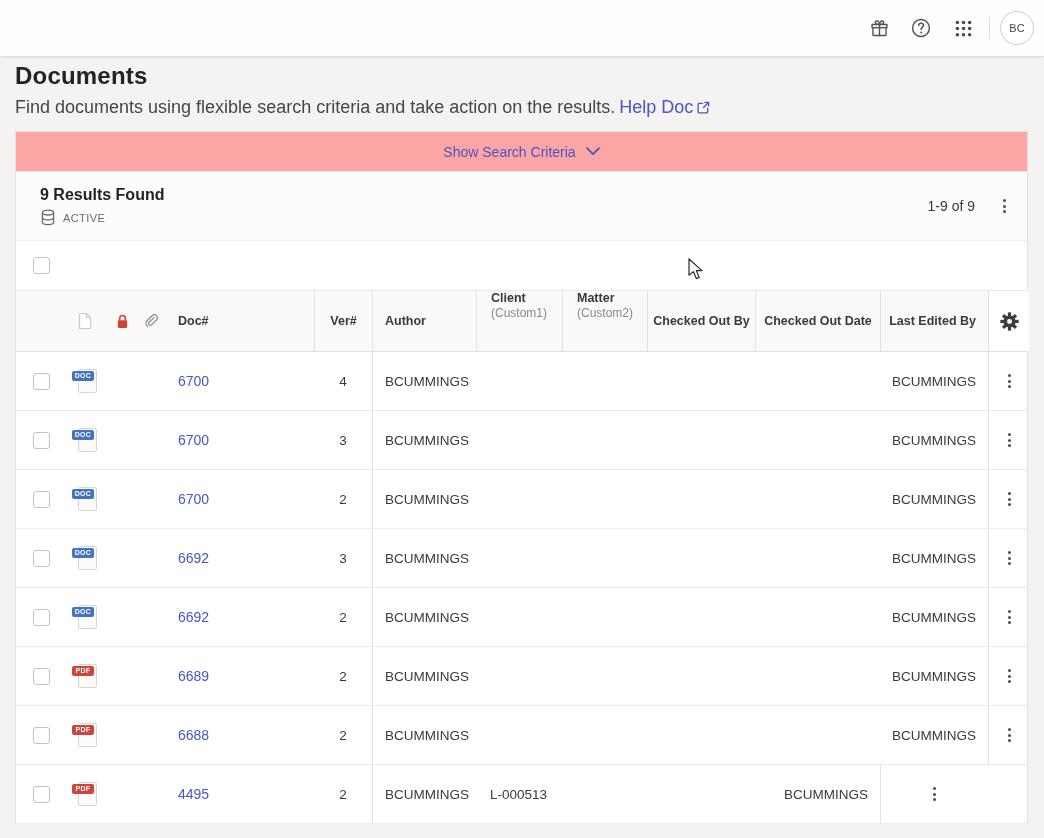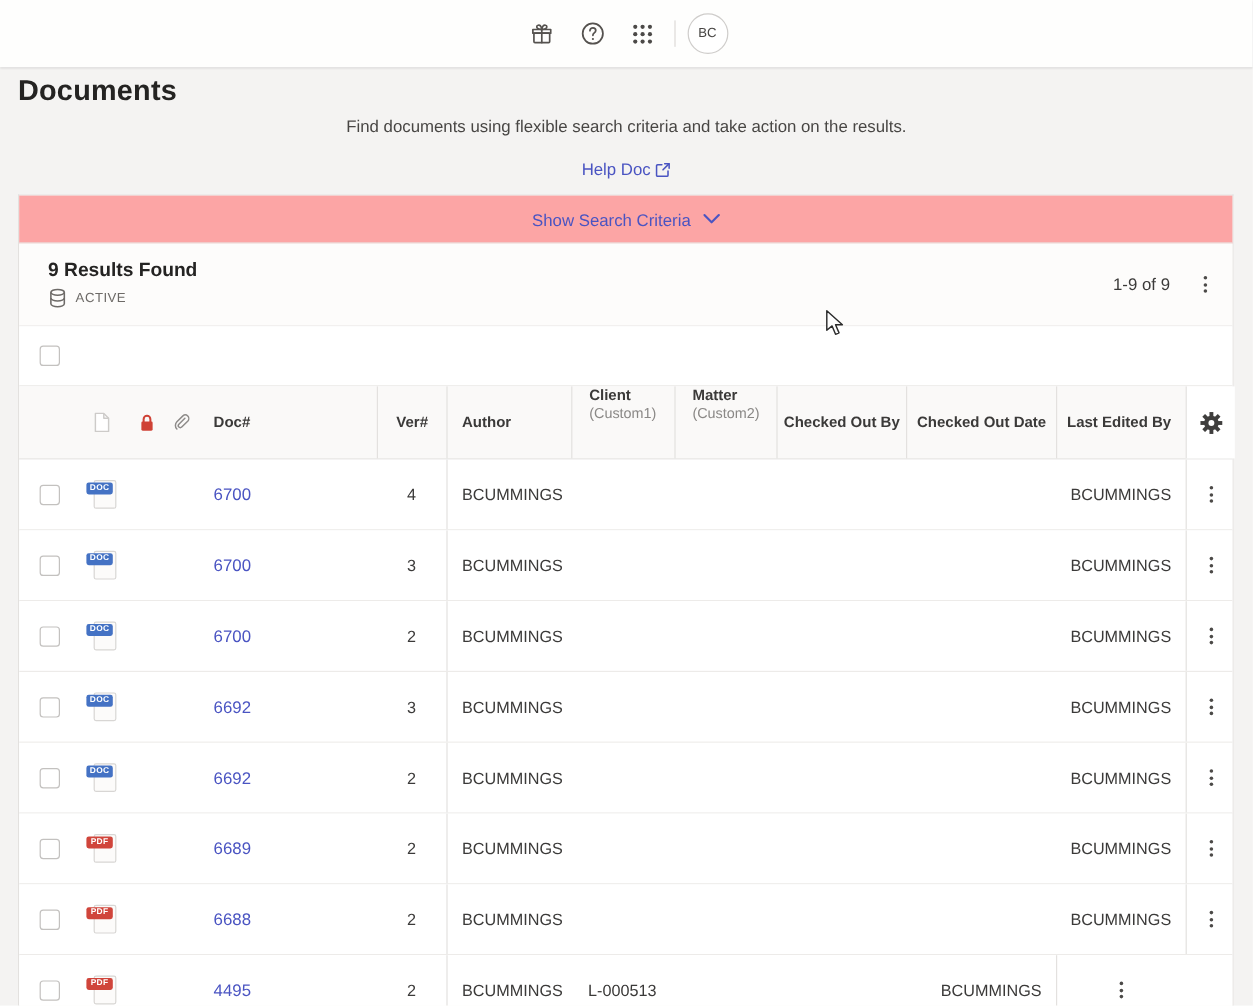--- a/index.html
+++ b/index.html
@@ -1,31 +1,31 @@
 <!DOCTYPE html>
 <html><head>
 <meta charset="utf-8">
 <style>
   * { margin:0; padding:0; box-sizing:border-box; }
   html,body { width:1044px; height:838px; overflow:hidden; }
   body { font-family:"Liberation Sans", sans-serif; background:#f4f3f2; color:#323130; position:relative; }
 
   
-  .topbar { height:56px; background:#fefefd; display:flex; align-items:center; justify-content:center;
+  .topbar { height:56px; background:#fefefd; display:flex; align-items:center; justify-content:flex-end;
             padding-right:10px; box-shadow:0 1px 2px rgba(0,0,0,.14); position:relative; z-index:5; }
   .topbar .iconbtn { width:36px; height:36px; display:flex; align-items:center; justify-content:center;
             background:none; border:none; cursor:pointer; color:#55524f; margin-left:6px; }
   .topbar .divider { width:1px; height:22px; background:#dcdad8; margin:0 10px 0 8px; }
   .avatar { width:34px; height:34px; border-radius:50%; border:1px solid #cfcdcb; background:#fff;
             display:flex; align-items:center; justify-content:center; font-size:11px; color:#484644; cursor:pointer; }
 
   
   .page { padding:0 15px; }
   .page-title { font-size:24px; font-weight:700; color:#242322; margin-top:6px; letter-spacing:.2px; }
-  .page-sub { margin-top:7px; font-size:14px; color:#484644; display:flex; align-items:center; gap:20px;flex-direction:column; }
+  .page-sub { margin-top:7px; font-size:18px; color:#484644; display:flex; align-items:center; gap:4px; }
   a.link { color:#4a54c2; text-decoration:none; }
   .extlink { display:inline-flex; align-items:center; gap:4px; }
 
   
   .card { margin-top:13px; background:#fff; border:1px solid #e3e1df; border-bottom:none; width:1013px; }
 
   .search-toggle { height:40px; background:#fca5a5; border-bottom:1px solid #e8e6e4;
             display:flex; align-items:center; justify-content:center; gap:10px; cursor:pointer; }
   .search-toggle span { font-size:14px; color:#4a54c2; }
 

